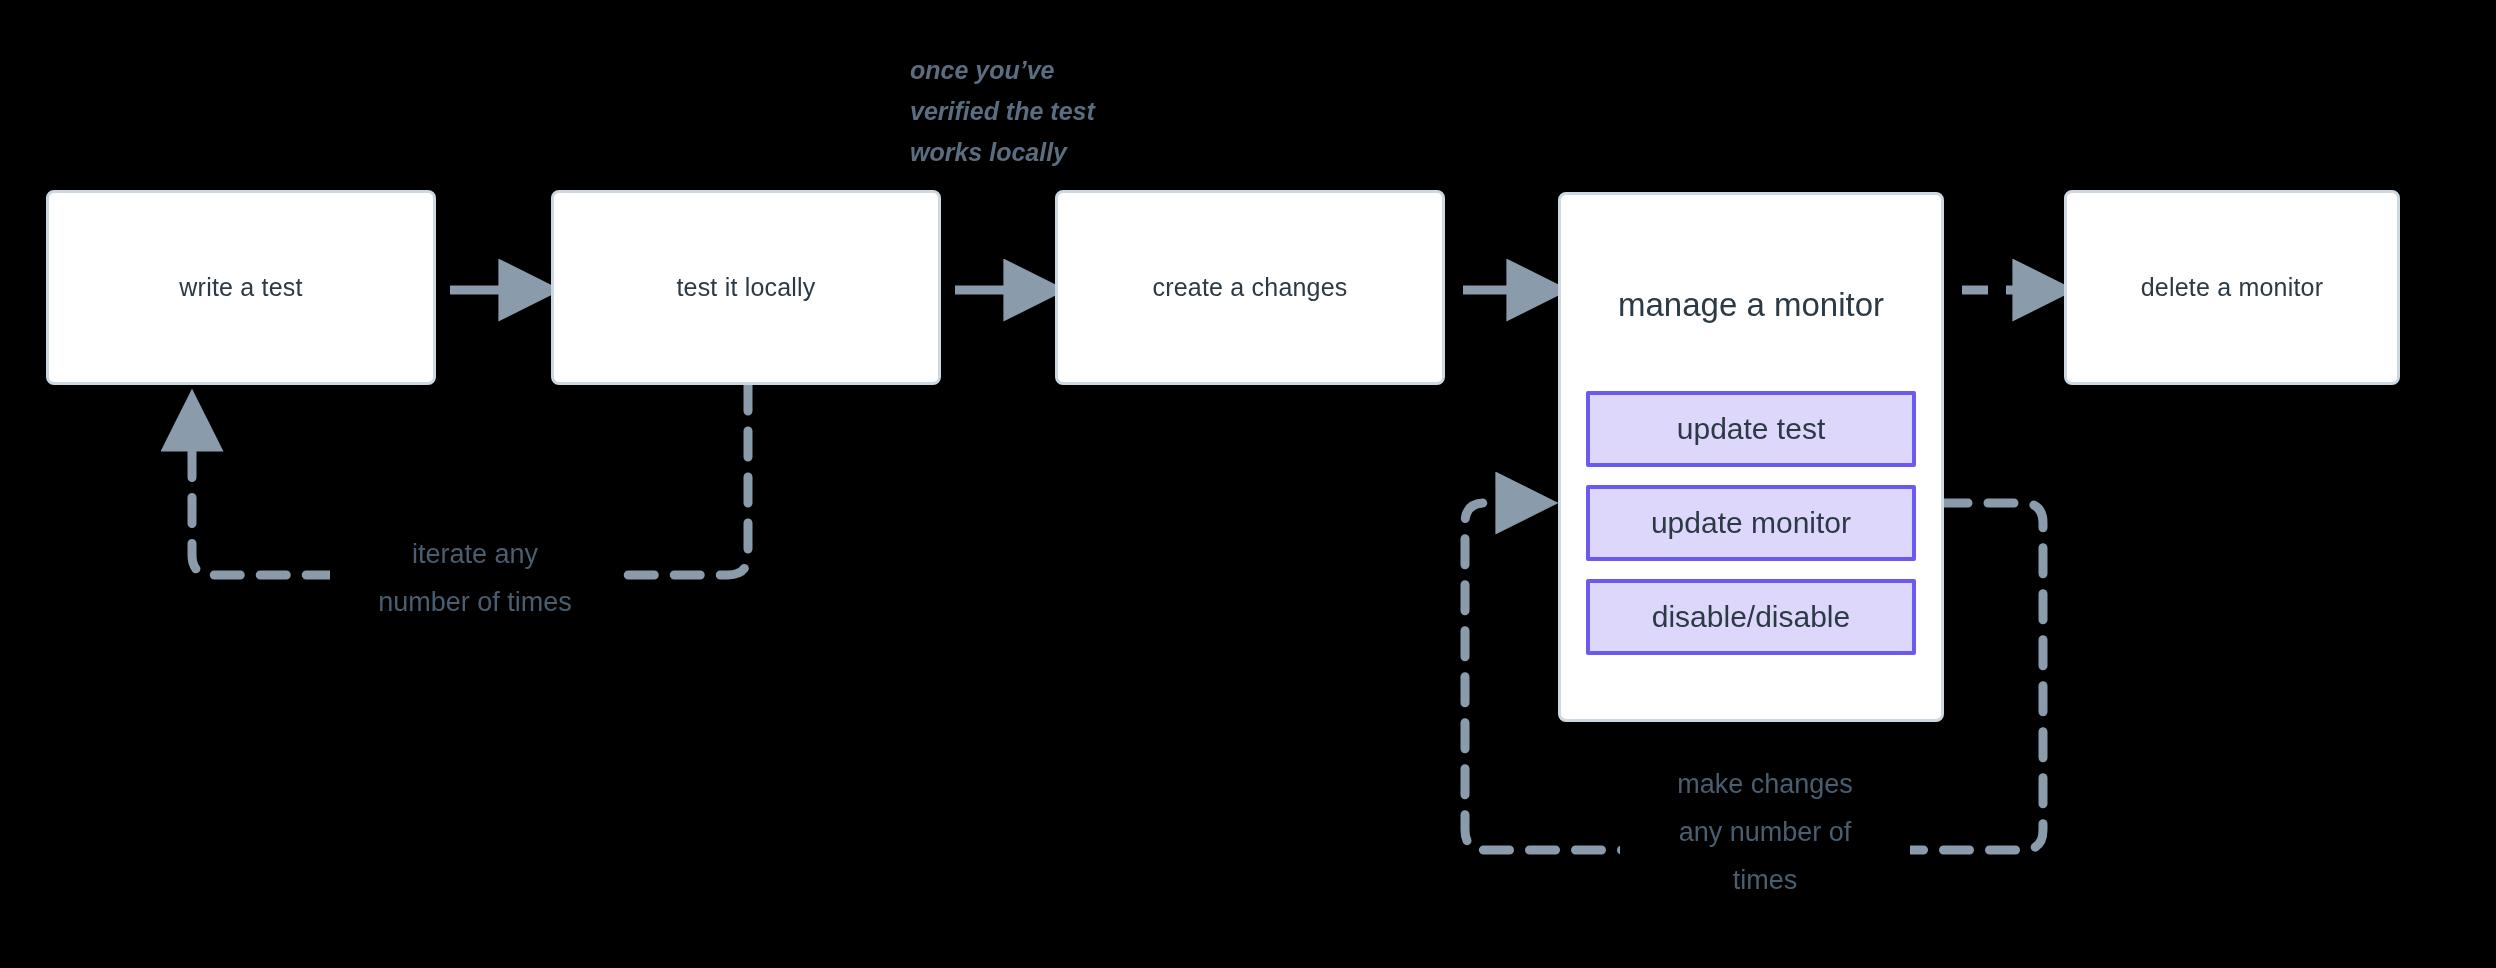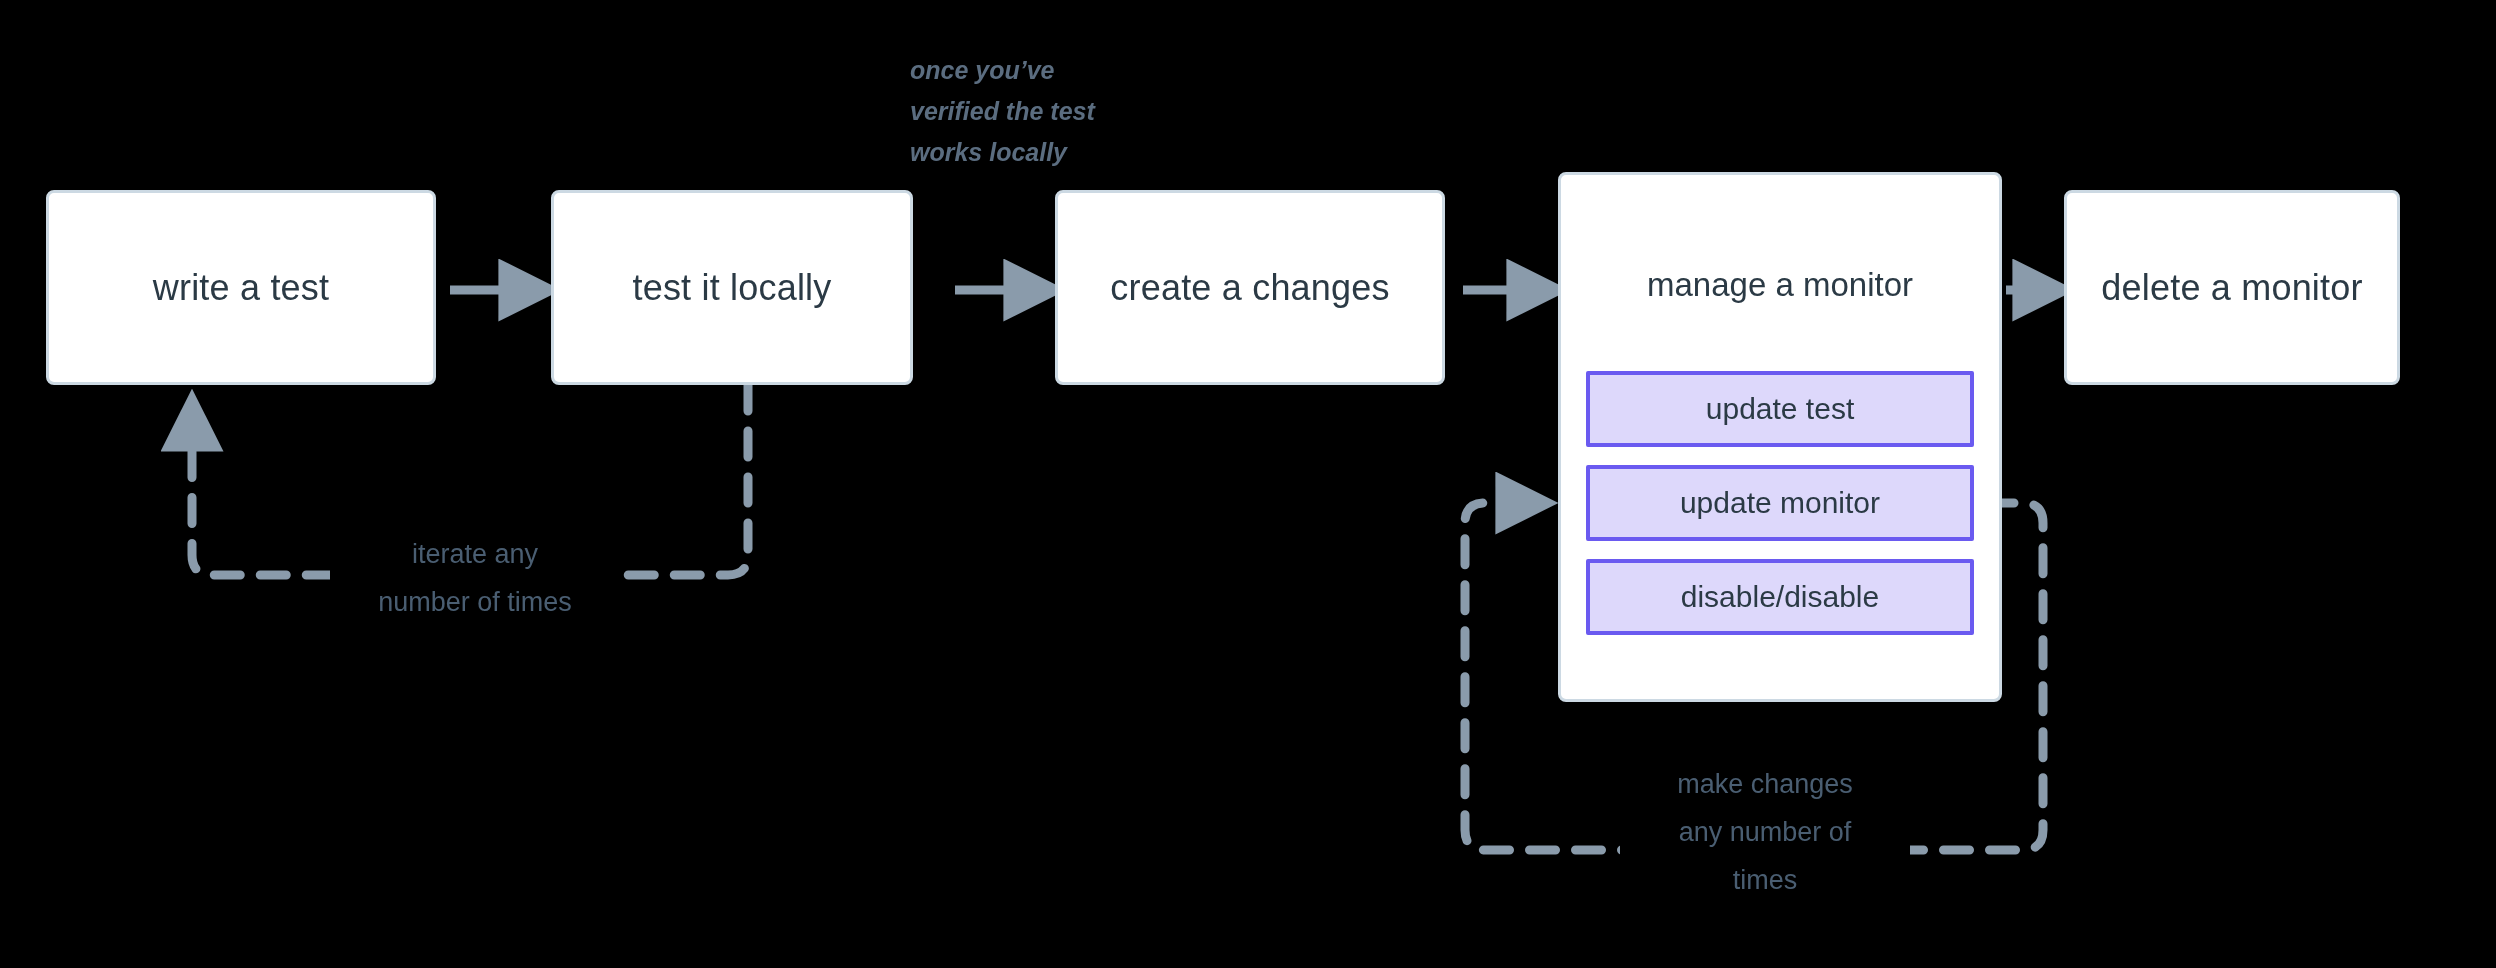--- a/index.html
+++ b/index.html
@@ -20,21 +20,21 @@
     background: #ffffff;
     border: 3px solid #ccd9e3;
     border-radius: 8px;
     box-sizing: border-box;
     display: flex;
     align-items: center;
     justify-content: center;
   }
   .node-label {
     color: #2b3a45;
-    font-size: 36px;
+    font-size: 25px;
     letter-spacing: 0.2px;
     white-space: nowrap;
   }
   .node-manage {
     align-items: flex-start;
     justify-content: center;
     flex-direction: column;
   }
   .manage-title {
     width: 100%;
@@ -119,29 +119,29 @@
 
     <path d="M748,385 L748,555 Q748,575 728,575 L212,575 Q192,575 192,555 L192,412" fill="none" stroke="#8a9bab" stroke-width="9" stroke-dasharray="26 20" stroke-linecap="round" marker-end="url(#arrowhead-up)"></path>
 
     <path d="M1942,503 L2023,503 Q2043,503 2043,523 L2043,830 Q2043,850 2023,850 L1485,850 Q1465,850 1465,830 L1465,523 Q1465,503 1485,503 L1535,503" fill="none" stroke="#8a9bab" stroke-width="9" stroke-dasharray="26 20" stroke-linecap="round" marker-end="url(#arrowhead)"></path>
   </svg>
 
   <div class="node" style="left:46px; top:190px; width:390px; height:195px;">
     <span class="node-label">write a test</span>
   </div>
 
-  <div class="node" style="left:551px; top:190px; width:362px; height:195px;text-align:right;">
+  <div class="node" style="left:551px; top:190px; width:390px; height:195px;text-align:right;">
     <span class="node-label">test it locally</span>
   </div>
 
   <div class="node" style="left:1055px; top:190px; width:390px; height:195px;">
     <span class="node-label">create a changes</span>
   </div>
 
-  <div class="node node-manage" style="left:1558px; top:172px; width:444px; height:530px;gap:47px;">
+  <div class="node node-manage" style="left:1558px; top:192px; width:386px; height:530px;gap:47px;">
     <div class="manage-title">manage a monitor</div>
     <div class="sub-list">
       <div class="sub-node">
         <span class="sub-label">update test</span>
       </div>
       <div class="sub-node">
         <span class="sub-label">update monitor</span>
       </div>
       <div class="sub-node">
         <span class="sub-label">disable/disable</span>

